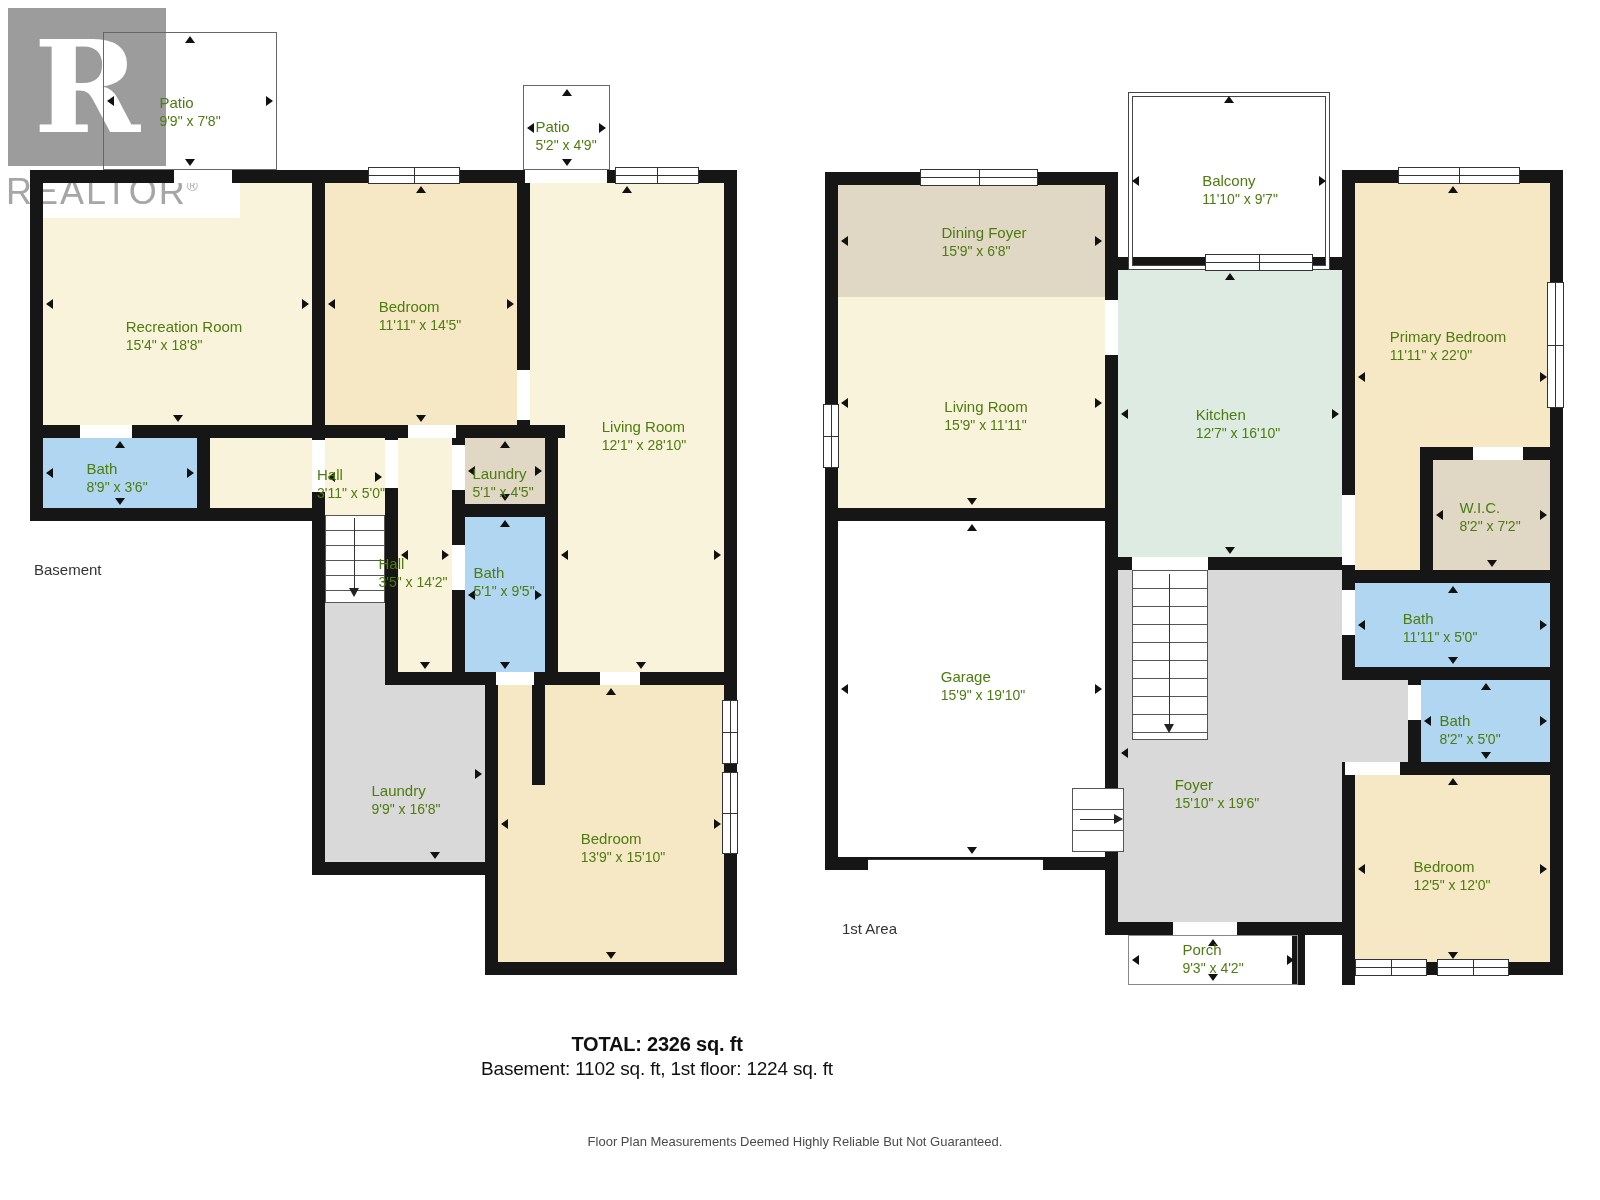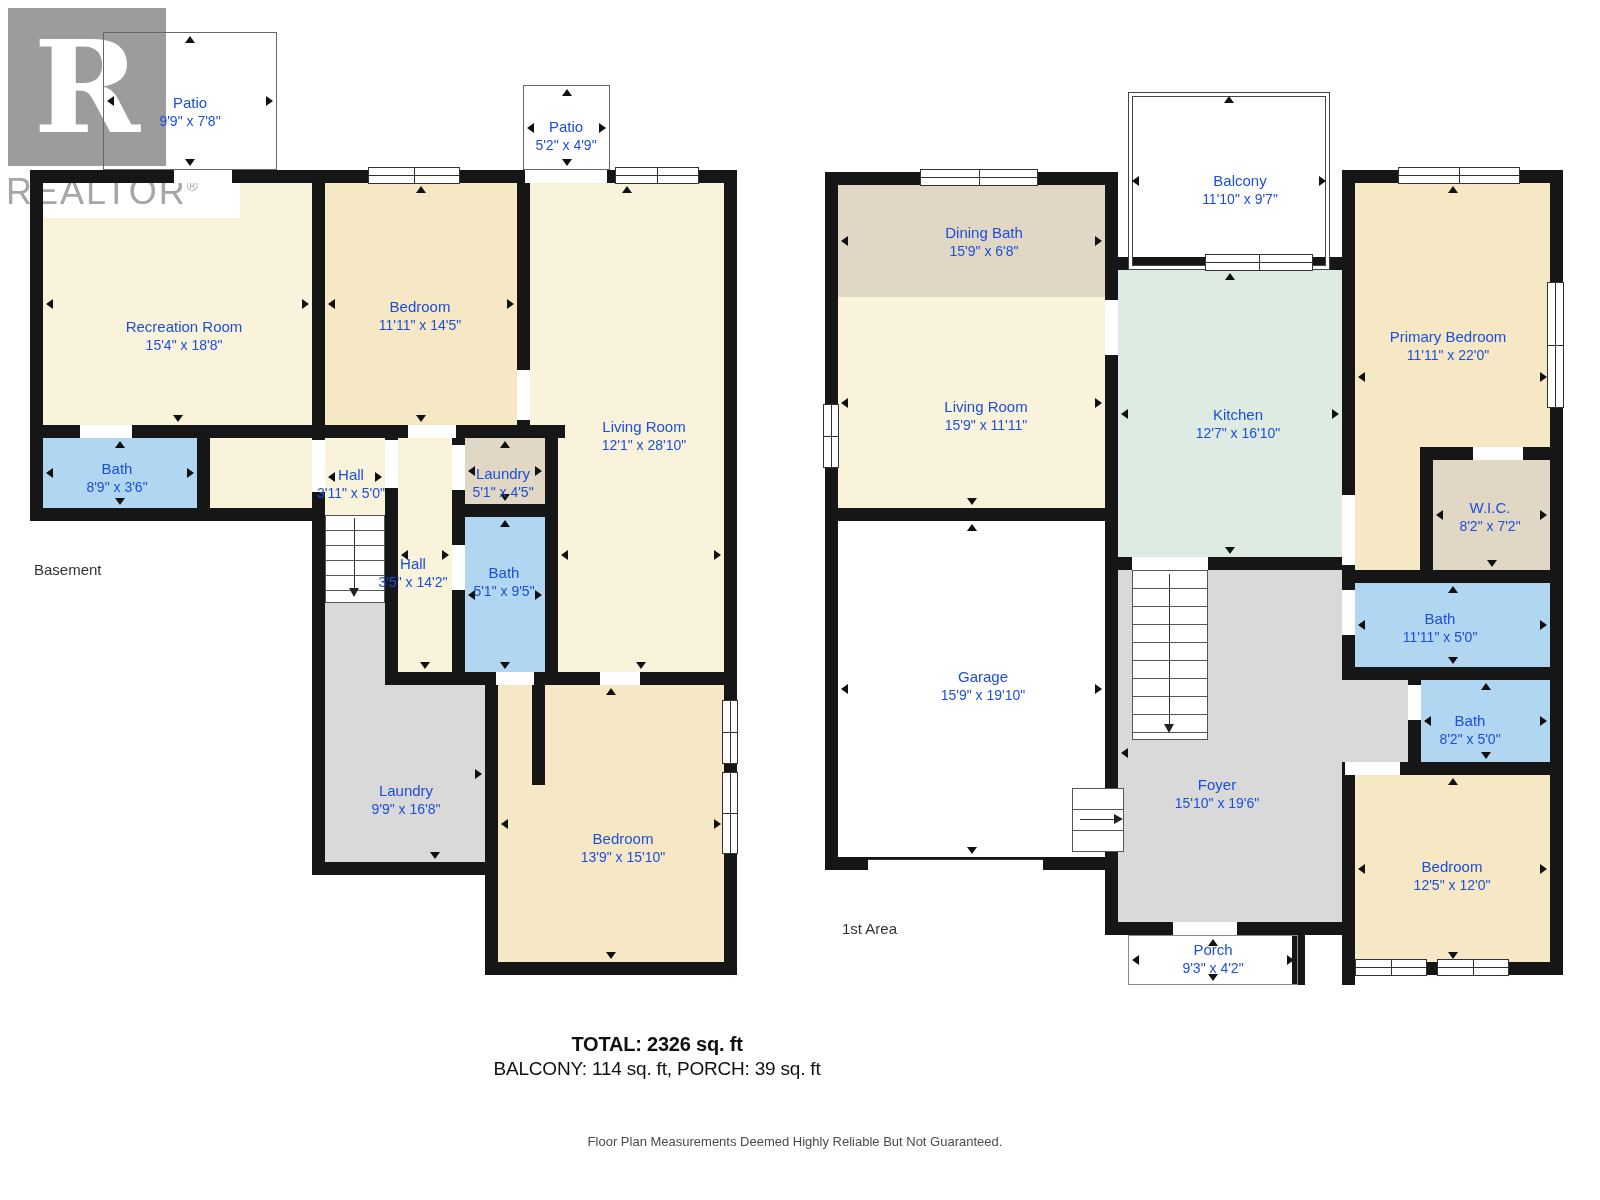--- a/index.html
+++ b/index.html
@@ -27,22 +27,22 @@
   
   .thin{position:absolute;border:1px solid #666;z-index:4;background:transparent;box-sizing:border-box;}
   .rail{border:1px solid #444;box-shadow:inset 0 0 0 3px #fff, inset 0 0 0 4px #444;}
   
   .stairs{position:absolute;background:#fff;border:1px solid #555;z-index:4;box-sizing:border-box;}
   .sv{position:absolute;width:1px;background:#333;z-index:5;}
   .td{position:absolute;width:0;height:0;border:5px solid transparent;border-top:9px solid #222;z-index:5;}
   .sh{position:absolute;height:1px;background:#333;z-index:5;}
   .tr{position:absolute;width:0;height:0;border:5px solid transparent;border-left:9px solid #222;z-index:5;}
   
-  .lbl{position:absolute;z-index:6;transform:translate(-50%,-50%);text-align:center;
-       color:#1d4ed8;white-space:nowrap;line-height:18px;}
+  .lbl{position:absolute;z-index:6;transform:translate(-50%,-50%);
+       color:#4d7c0f;white-space:nowrap;line-height:18px;}
   .lbl .nm{font-size:15px;}
   .lbl .dm{font-size:14px;}
   .floor-lbl{position:absolute;z-index:6;font-size:15px;color:#333;}
   
   .a{position:absolute;width:0;height:0;border:solid transparent;z-index:2;}
   .at{top:3px;left:50%;margin-left:-5px;border-width:0 5px 7px 5px;border-bottom-color:#111;}
   .ab{bottom:3px;left:50%;margin-left:-5px;border-width:7px 5px 0 5px;border-top-color:#111;}
   .al{left:3px;top:50%;margin-top:-5px;border-width:5px 7px 5px 0;border-right-color:#111;}
   .ar{right:3px;top:50%;margin-top:-5px;border-width:5px 0 5px 7px;border-left-color:#111;}
   
@@ -356,21 +356,21 @@
     <i class="td" style="left:1164px;top:724px;"></i>
     <div class="stairs" style="left:1072px;top:788px;width:52px;height:64px;z-index:5;background-image:repeating-linear-gradient(to bottom,#fff 0 20px,#555 20px 21px),linear-gradient(to right,transparent 0 25px,#555 25px 26px,transparent 26px);"></div>
     <i class="sh" style="left:1080px;top:819px;width:34px;"></i>
     <i class="tr" style="left:1114px;top:814px;"></i>
 
     <div class="lbl" style="left:1240px;top:190px;">
       <div class="nm">Balcony</div>
       <div class="dm">11'10" x 9'7"</div>
     </div>
     <div class="lbl" style="left:984px;top:242px;">
-      <div class="nm">Dining Bath</div>
+      <div class="nm">Dining Foyer</div>
       <div class="dm">15'9" x 6'8"</div>
     </div>
     <div class="lbl" style="left:986px;top:416px;">
       <div class="nm">Living Room</div>
       <div class="dm">15'9" x 11'11"</div>
     </div>
     <div class="lbl" style="left:1238px;top:424px;">
       <div class="nm">Kitchen</div>
       <div class="dm">12'7" x 16'10"</div>
     </div>
@@ -404,17 +404,17 @@
     </div>
     <div class="lbl" style="left:1213px;top:959px;">
       <div class="nm">Porch</div>
       <div class="dm">9'3" x 4'2"</div>
     </div>
     <div class="floor-lbl" style="left:842px;top:920px;">1st Area</div>
   </div>
 
   <div class="summary">
     <div class="l1">TOTAL: 2326 sq. ft</div>
-    <div class="ln">BALCONY: 114 sq. ft, PORCH: 39 sq. ft</div>
+    <div class="ln">Basement: 1102 sq. ft, 1st floor: 1224 sq. ft</div>
   </div>
   <div class="disclaimer">Floor Plan Measurements Deemed Highly Reliable But Not Guaranteed.</div>
 
 </div>
 
 </body></html>

